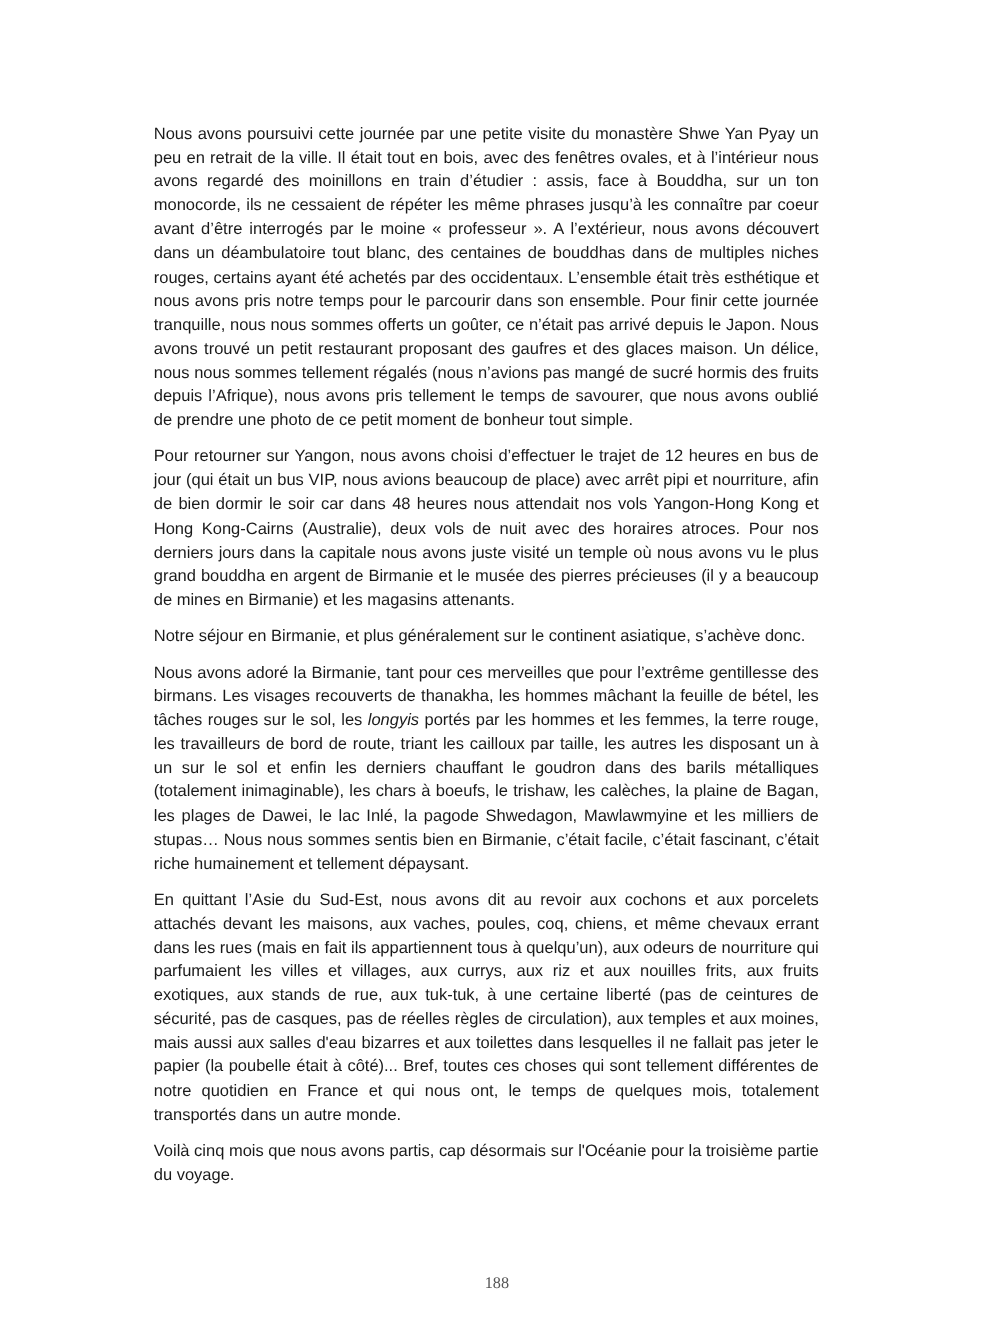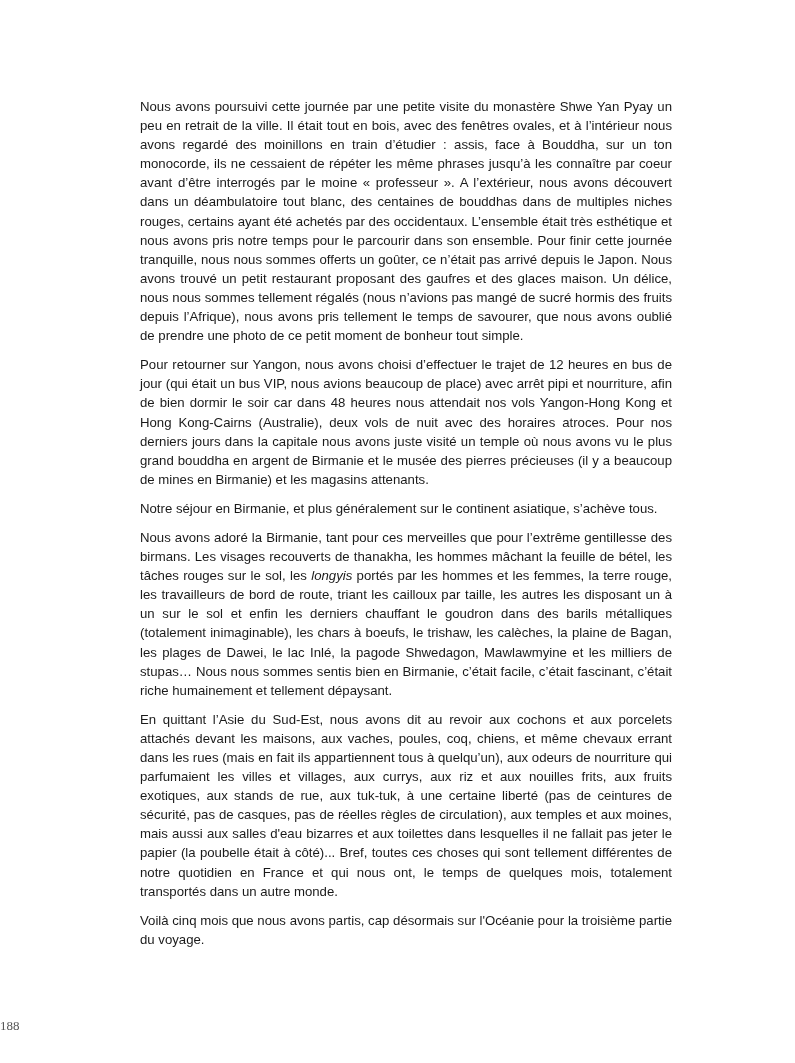--- a/index.html
+++ b/index.html
@@ -8,52 +8,52 @@
       background: #ffffff;
     }
     body {
       width: 795px;
       height: 1063px;
       position: relative;
       overflow: hidden;
     }
     .page {
       position: absolute;
-      left: 140px;
+      left: 123px;
       top: 97px;
       width: 532px;
     }
     .para {
       font-family: "Liberation Sans", sans-serif;
       font-size: 13.2px;
       line-height: 19.1px;
       color: #1a1a1a;
       text-align: justify;
       margin: 0 0 10px 0;
       hyphens: none;
     }
     .para em {
       font-style: italic;
     }
     .page-number {
       position: absolute;
       left: 0;
       width: 795px;
       top: 1018px;
-      text-align: left;
+      text-align: center;
       font-family: "Liberation Serif", serif;
       font-size: 13px;
       color: #555555;
     }
   </style>
 </head>
 <body>
 
 <div class="page">
   <p class="para">Nous avons poursuivi cette journée par une petite visite du monastère Shwe Yan Pyay un peu en retrait de la ville. Il était tout en bois, avec des fenêtres ovales, et à l’intérieur nous avons regardé des moinillons en train d’étudier : assis, face à Bouddha, sur un ton monocorde, ils ne cessaient de répéter les même phrases jusqu’à les connaître par coeur avant d’être interrogés par le moine « professeur ». A l’extérieur, nous avons découvert dans un déambulatoire tout blanc, des centaines de bouddhas dans de multiples niches rouges, certains ayant été achetés par des occidentaux. L’ensemble était très esthétique et nous avons pris notre temps pour le parcourir dans son ensemble. Pour finir cette journée tranquille, nous nous sommes offerts un goûter, ce n’était pas arrivé depuis le Japon. Nous avons trouvé un petit restaurant proposant des gaufres et des glaces maison. Un délice, nous nous sommes tellement régalés (nous n’avions pas mangé de sucré hormis des fruits depuis l’Afrique), nous avons pris tellement le temps de savourer, que nous avons oublié de prendre une photo de ce petit moment de bonheur tout simple.</p>
   <p class="para">Pour retourner sur Yangon, nous avons choisi d’effectuer le trajet de 12 heures en bus de jour (qui était un bus VIP, nous avions beaucoup de place) avec arrêt pipi et nourriture, afin de bien dormir le soir car dans 48 heures nous attendait nos vols Yangon-Hong Kong et Hong Kong-Cairns (Australie), deux vols de nuit avec des horaires atroces. Pour nos derniers jours dans la capitale nous avons juste visité un temple où nous avons vu le plus grand bouddha en argent de Birmanie et le musée des pierres précieuses (il y a beaucoup de mines en Birmanie) et les magasins attenants.</p>
-  <p class="para">Notre séjour en Birmanie, et plus généralement sur le continent asiatique, s’achève tous.</p>
+  <p class="para">Notre séjour en Birmanie, et plus généralement sur le continent asiatique, s’achève donc.</p>
   <p class="para"><span>Nous avons adoré la Birmanie, tant pour ces merveilles que pour l’extrême gentillesse des birmans. Les visages recouverts de thanakha, les hommes mâchant la feuille de bétel, les tâches rouges sur le sol, les </span><em>longyis</em><span> portés par les hommes et les femmes, la terre rouge, les travailleurs de bord de route, triant les cailloux par taille, les autres les disposant un à un sur le sol et enfin les derniers chauffant le goudron dans des barils métalliques (totalement inimaginable), les chars à boeufs, le trishaw, les calèches, la plaine de Bagan, les plages de Dawei, le lac Inlé, la pagode Shwedagon, Mawlawmyine et les milliers de stupas… Nous nous sommes sentis bien en Birmanie, c’était facile, c’était fascinant, c’était riche humainement et tellement dépaysant.</span></p>
   <p class="para">En quittant l’Asie du Sud-Est, nous avons dit au revoir aux cochons et aux porcelets attachés devant les maisons, aux vaches, poules, coq, chiens, et même chevaux errant dans les rues (mais en fait ils appartiennent tous à quelqu’un), aux odeurs de nourriture qui parfumaient les villes et villages, aux currys, aux riz et aux nouilles frits, aux fruits exotiques, aux stands de rue, aux tuk-tuk, à une certaine liberté (pas de ceintures de sécurité, pas de casques, pas de réelles règles de circulation), aux temples et aux moines, mais aussi aux salles d'eau bizarres et aux toilettes dans lesquelles il ne fallait pas jeter le papier (la poubelle était à côté)... Bref, toutes ces choses qui sont tellement différentes de notre quotidien en France et qui nous ont, le temps de quelques mois, totalement transportés dans un autre monde.</p>
   <p class="para">Voilà cinq mois que nous avons partis, cap désormais sur l'Océanie pour la troisième partie du voyage.</p>
 </div>
 
 <div class="page-number">188</div>
 
 </body></html>

